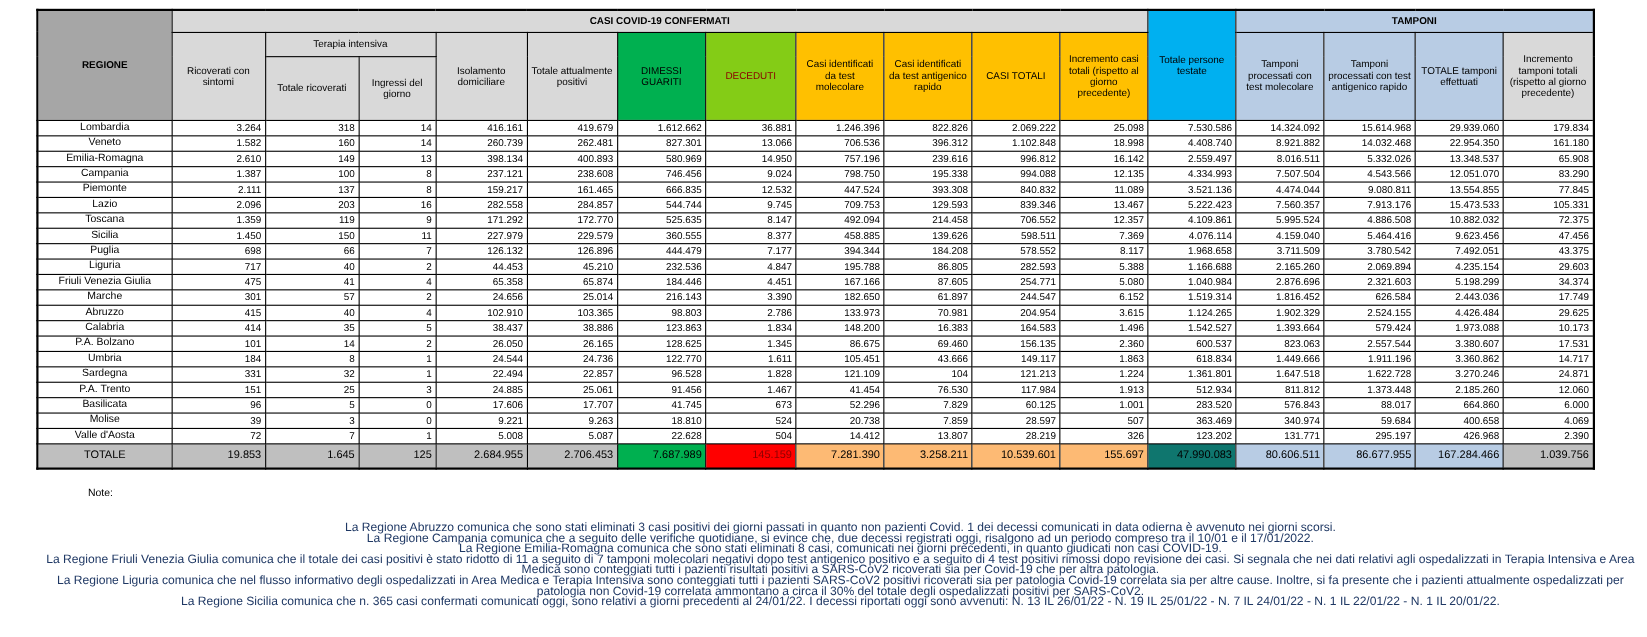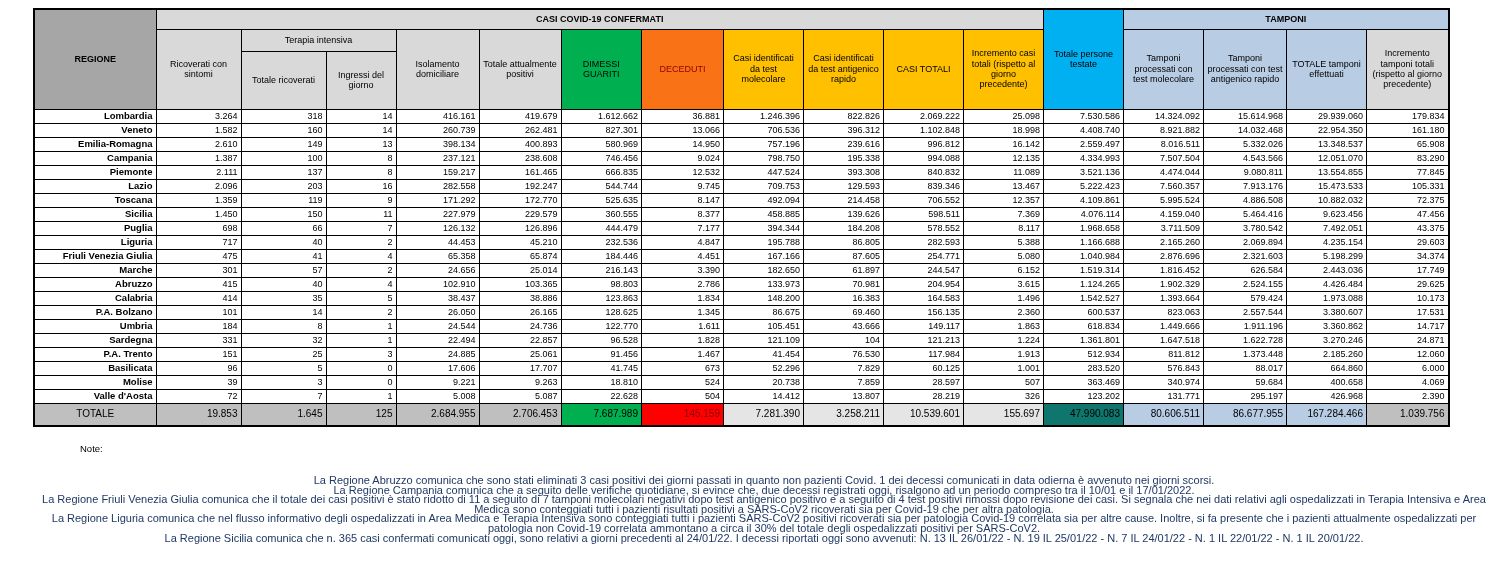--- a/index.html
+++ b/index.html
@@ -10,33 +10,33 @@
   table.covid { position:absolute; left:33px; top:8px; border-collapse:collapse; table-layout:fixed; }
   table.covid { border:2px solid #000; }
   table.covid th, table.covid td {
     border:1px solid #000; padding:0 3px; font-size:9px; line-height:1.15;
     overflow:hidden;
   }
   thead th { font-weight:normal; text-align:center; vertical-align:middle; background:#d9d9d9; white-space:normal; }
   th.band { font-weight:bold; font-size:10.5px; }
   th.regione { background:#a6a6a6; font-weight:bold; font-size:10px;margin-left:38px; }
   th.green { background:#00b050; }
-  th.red   { background:#f97316; color:#8b0000; }
+  th.red   { background:#84cc16; color:#8b0000; }
   th.yellow{ background:#ffc000; }
   th.cyan  { background:#00b0f0; }
   th.lblue { background:#b8cce4; }
   th.grey  { background:#d9d9d9; }
   tbody td { background:#fff; white-space:nowrap; height:13px; }
-  tbody td.region { text-align:right; font-size:9.5px;font-weight:bold; }
+  tbody td.region { text-align:center; font-size:9.5px; }
   tbody td.num { text-align:right; }
   tr.total td { font-weight:normal; height:21px; font-size:10px; }
   tr.total td.c-gray  { background:#bfbfbf; }
   tr.total td.c-green { background:#00b050;padding-left:32px; }
   tr.total td.c-red   { background:#ff0000; color:#8b0000; }
-  tr.total td.c-yellow{ background:#e5e5e5; }
+  tr.total td.c-yellow{ background:#fdba74; }
   tr.total td.c-cyan  { background:#0f766e; }
   tr.total td.c-lblue { background:#b8cce4; }
   tr.total td.region  { text-align:center; }
   .notes-block { position:absolute; left:36px; top:443px; width:1456px; }
   .note-title { font-size:9.5px; color:#000; margin-bottom:22px;padding-left:44px; }
   .note-line { font-size:11px; line-height:9.6px; color:#1f3864;text-align:center; }
 </style>
 </head>
 <body>
 
@@ -183,21 +183,21 @@
         <td class="num">9.080.811</td>
         <td class="num">13.554.855</td>
         <td class="num">77.845</td>
       </tr>
       <tr>
         <td class="region">Lazio</td>
         <td class="num">2.096</td>
         <td class="num">203</td>
         <td class="num">16</td>
         <td class="num">282.558</td>
-        <td class="num">192.247</td>
+        <td class="num">284.857</td>
         <td class="num">544.744</td>
         <td class="num">9.745</td>
         <td class="num">709.753</td>
         <td class="num">129.593</td>
         <td class="num">839.346</td>
         <td class="num">13.467</td>
         <td class="num">5.222.423</td>
         <td class="num">7.560.357</td>
         <td class="num">7.913.176</td>
         <td class="num">15.473.533</td>
@@ -508,17 +508,18 @@
         <td class="num c-gray">1.039.756</td>
       </tr>
     </tbody>
 </table>
 
 <div class="notes-block">
   <div class="note-title">Note:</div>
   <div>
       <div class="note-line">La Regione Abruzzo  comunica che sono stati eliminati 3 casi positivi dei giorni passati in quanto non pazienti Covid. 1 dei decessi comunicati in data odierna è avvenuto nei giorni scorsi.</div>
       <div class="note-line">La Regione Campania comunica che a seguito delle verifiche quotidiane, si evince che, due decessi registrati oggi, risalgono ad un periodo compreso tra il 10/01 e il 17/01/2022.</div>
+      <div class="note-line">La Regione Emilia-Romagna  comunica che sono stati eliminati 8 casi, comunicati nei giorni precedenti, in quanto giudicati non casi COVID-19.</div>
       <div class="note-line">La Regione Friuli Venezia Giulia comunica che il totale dei casi positivi è stato ridotto di 11 a seguito di 7 tamponi molecolari negativi dopo test antigenico positivo e a seguito di 4 test positivi rimossi dopo revisione dei casi. Si segnala che nei dati relativi agli ospedalizzati in Terapia Intensiva e Area Medica sono conteggiati tutti i pazienti risultati positivi a SARS-CoV2 ricoverati sia per Covid-19 che per altra patologia.</div>
       <div class="note-line">La Regione Liguria comunica che nel flusso informativo degli ospedalizzati in Area Medica e Terapia Intensiva sono conteggiati tutti i pazienti SARS-CoV2 positivi ricoverati sia per patologia Covid-19 correlata sia per altre cause. Inoltre, si fa presente che i pazienti attualmente ospedalizzati per patologia non Covid-19 correlata ammontano a circa il 30% del totale degli ospedalizzati positivi per SARS-CoV2.</div>
       <div class="note-line">La Regione Sicilia comunica che n. 365 casi confermati comunicati oggi, sono relativi a giorni precedenti al 24/01/22. I decessi riportati oggi sono avvenuti:  N. 13 IL 26/01/22 - N. 19 IL 25/01/22 - N. 7 IL 24/01/22 - N. 1 IL 22/01/22 - N. 1 IL 20/01/22.</div>
     </div>
 </div>
 
 </body></html>

